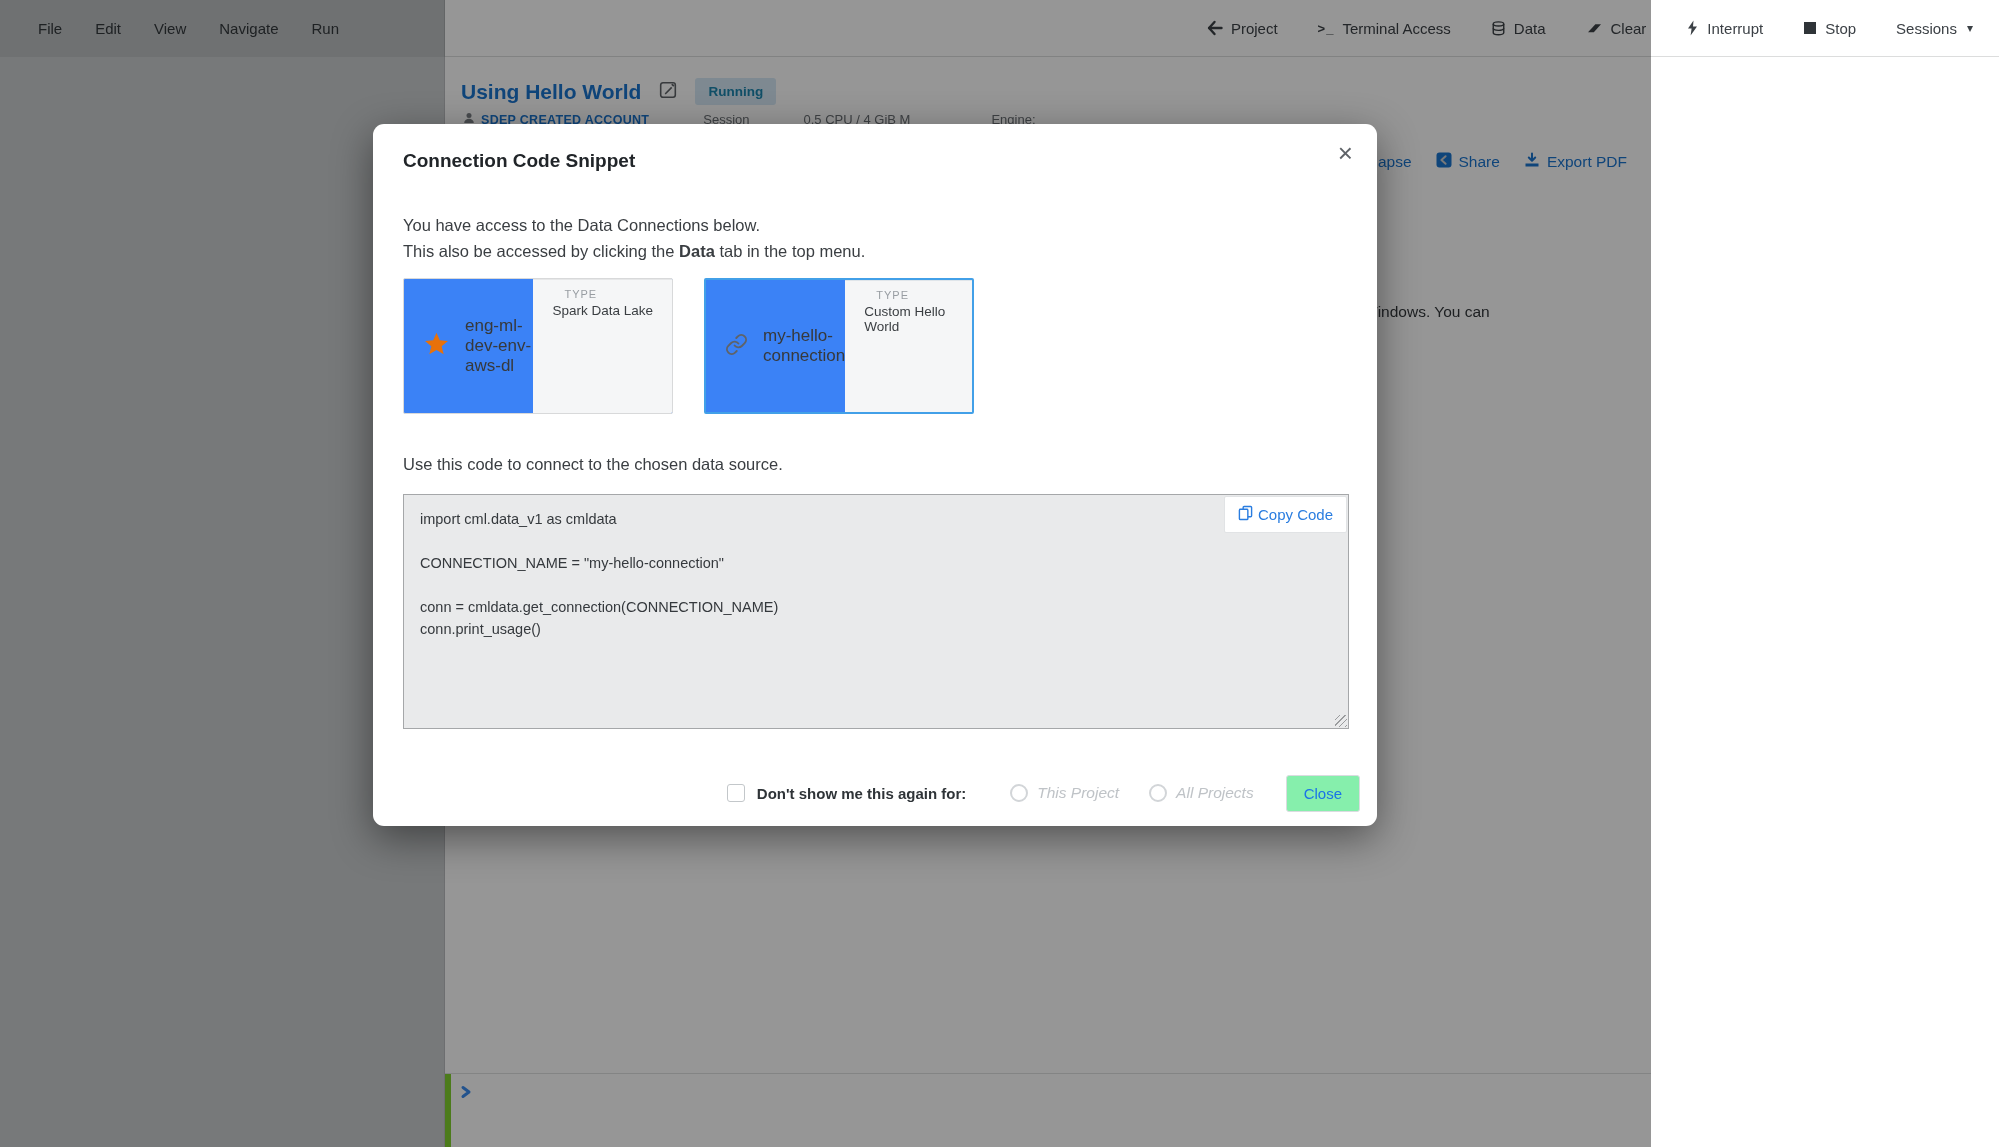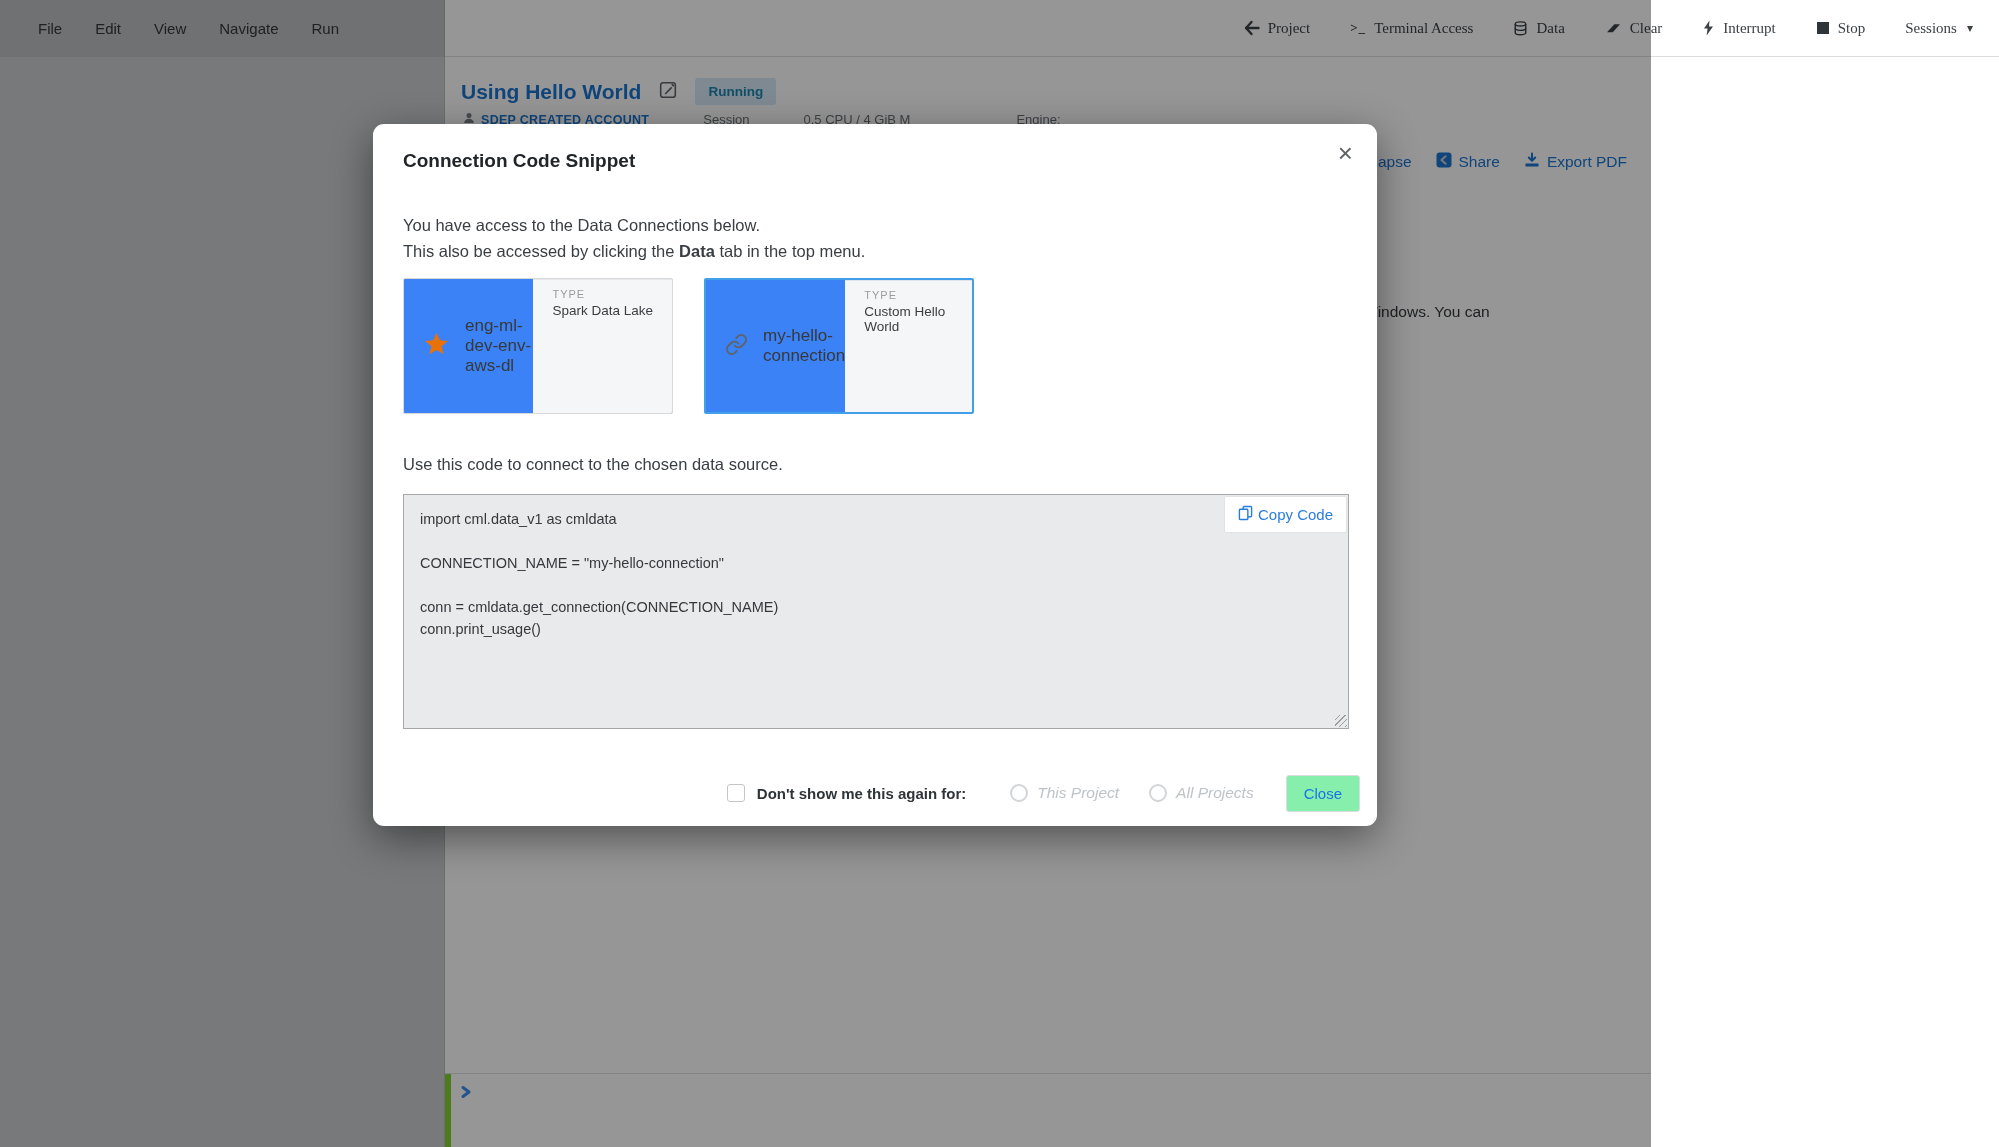--- a/index.html
+++ b/index.html
@@ -8,21 +8,21 @@
   #app { position:relative; width:1651px; height:1147px; }
 
   
   .topbar-left { position:absolute; left:0; top:0; width:445px; height:57px;
     background:#bdc0c2; display:flex; align-items:center; padding-left:38px;
     gap:33px; font-size:15px; color:#33383c; border-right:1px solid #a9acae; }
   .menu-item { cursor:default; }
   .topbar-right { position:absolute; left:445px; top:0; width:1554px; height:57px;
     background:#ffffff; border-bottom:1px solid #dcdddd; display:flex;
     align-items:center; justify-content:flex-end; padding-right:26px; gap:40px;
-    font-size:15px; color:#3c4146;font-family:Liberation Serif, serif; }
+    font-size:15px; color:#3c4146; }
   .tb-item { display:flex; align-items:center; gap:8px; white-space:nowrap; }
   .tb-item svg { display:block; }
   .term-glyph { font-weight:bold; font-size:13px; letter-spacing:1px; }
   .caret { font-size:12px; margin-left:2px; }
 
   
   .sidebar { position:absolute; left:0; top:57px; width:445px; bottom:0;
     background:#cbced0; border-right:1px solid #b9bcbe; }
   .main { position:absolute; left:445px; top:57px; right:0; bottom:0; background:#fff; }
 
@@ -30,21 +30,21 @@
     align-items:center; gap:18px; }
   .session-title { font-size:21px; font-weight:bold; color:#1b75d0; }
   .edit-icon { color:#5f6368; }
   .running-badge { background:#d6e9f7; color:#1d87b0; font-weight:bold;
     font-size:13.5px; padding:6px 13px; border-radius:3px; }
 
   .session-meta-row { position:absolute; left:18px; top:55px; display:flex;
     align-items:flex-start; gap:54px; font-size:13px; color:#6b7075; white-space:nowrap; }
   .meta-owner { display:flex; align-items:center; gap:6px; color:#1b75d0;
     font-weight:bold; font-size:12.5px; letter-spacing:.3px; }
-  .meta-engine { margin-left:52px; }
+  .meta-engine { margin-left:27px; }
 
   .session-actions { position:absolute; top:95px; right:24px; display:flex;
     gap:24px; color:#1b75d0; font-size:15.5px; }
   .action-link { display:flex; align-items:center; gap:7px; cursor:pointer; }
 
   .fragment-text { position:absolute; left:918px; top:246px; font-size:15.5px;
     color:#33373b; }
 
   .prompt-region { position:absolute; left:0; right:0; bottom:0; height:74px;
     background:#fff; border-top:1px solid #dfe0e1; }
@@ -67,21 +67,21 @@
     color:#3a3e42; line-height:26px; }
 
   .cards-row { position:absolute; left:30px; top:154px; display:flex; gap:31px; }
   .card { width:270px; height:136px; background:#3b82f6; border:1px solid #d8d9da;
     border-radius:2px; overflow:hidden; display:flex; flex-direction:row; cursor:pointer; }
   .card.selected { border:2px solid #42a0e8; }
   .card-top { flex:1; display:flex; align-items:center; padding-left:19px; gap:15px; }
   .card-name { font-size:17px; color:#37393b; }
   .card-footer { border-top:1px solid #e6e7e8; background:#f5f6f7; padding:8px 19px 10px; }
   .card.selected .card-footer { border-top:1px solid #dfe5ea; }
-  .card-type-label { font-size:11px; color:#989da2; letter-spacing:1px; }
+  .card-type-label { font-size:11px; color:#989da2; letter-spacing:1px;margin-left:12px; }
   .card-type-value { font-size:13.5px; color:#3a3e42; margin-top:3px; }
 
   .code-instruction { position:absolute; left:30px; top:331px; font-size:16.5px;
     color:#3a3e42; }
   .code-block { position:absolute; left:30px; top:370px; width:946px; height:235px;
     background:#e9eaeb; border:1px solid #a5a7a9; }
   .code-block pre { padding:13px 16px; font-family:"Liberation Sans", sans-serif;
     font-size:14.5px; line-height:22px; color:#35393d; white-space:pre; }
   .copy-btn { position:absolute; top:1px; right:1px; display:flex; align-items:center;
     gap:5px; padding:8px 13px; background:#fff; border:1px solid #e1e3e5;

